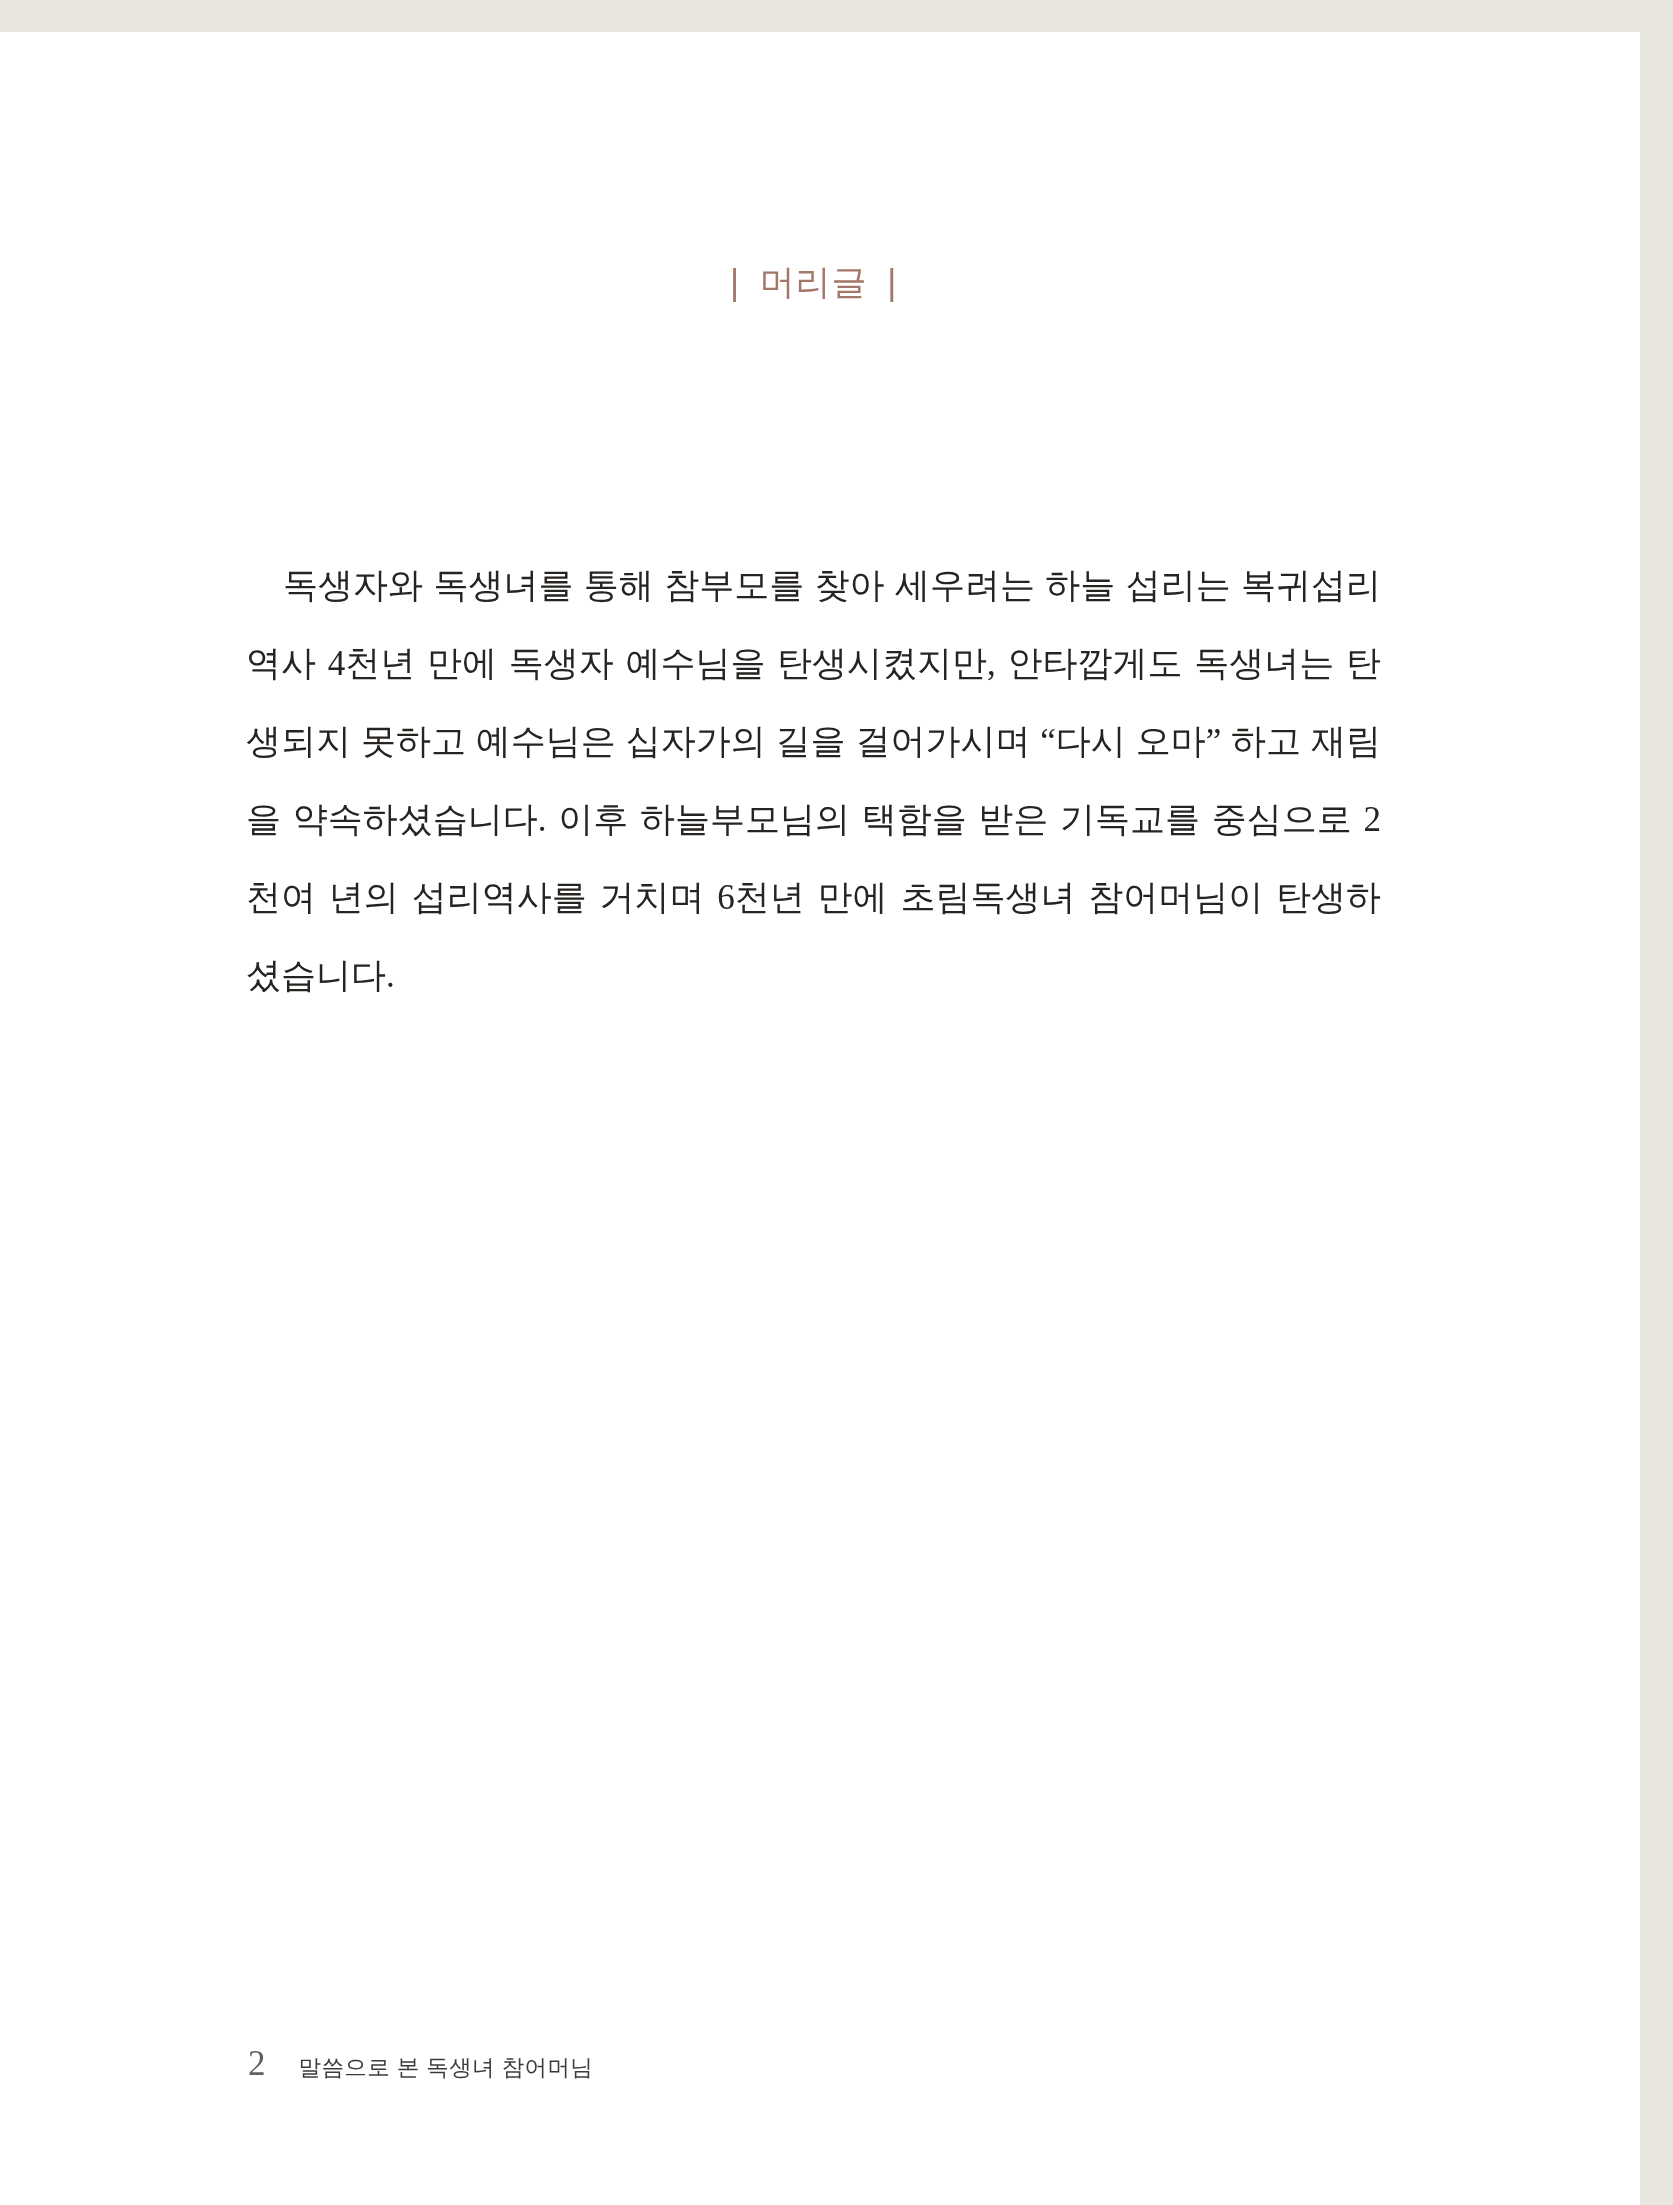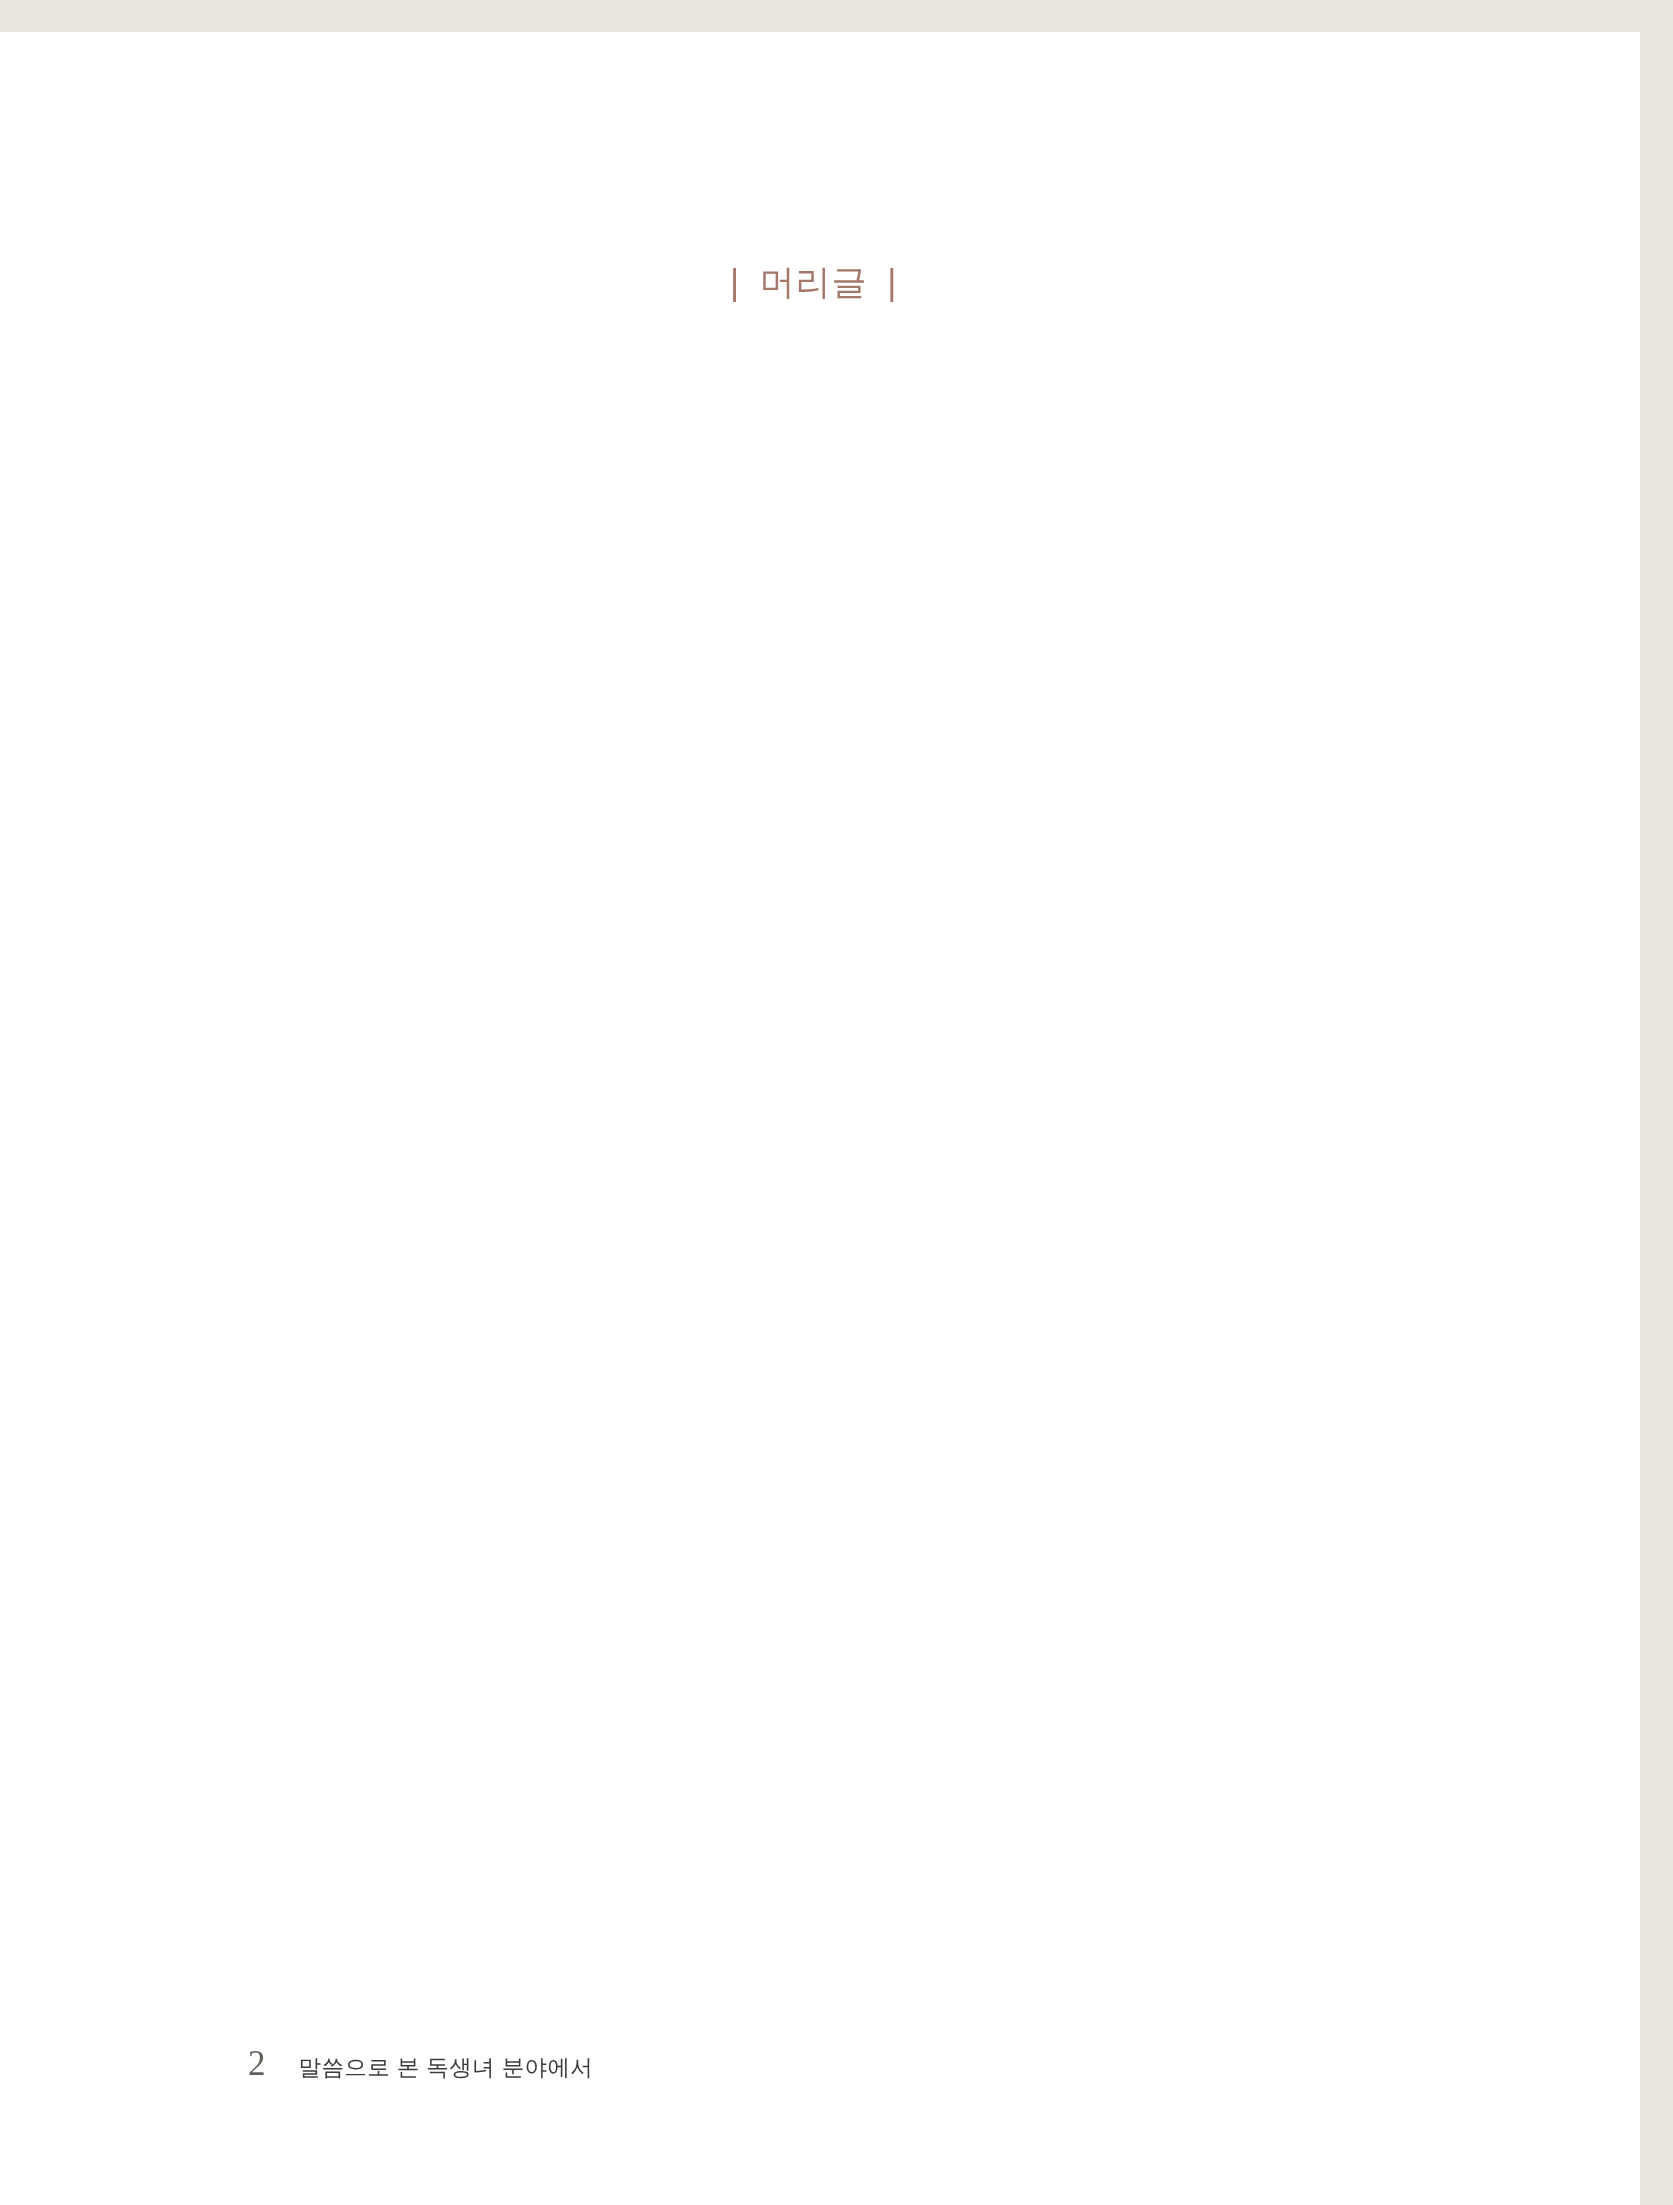--- a/index.html
+++ b/index.html
@@ -74,21 +74,22 @@
 </head>
 <body>
 
 <div class="page">
 
   <div class="section-header">
     <span class="bar">|</span><span class="header-title">머리글</span><span class="bar">|</span>
   </div>
 
   <div class="body-text">
+    <p>독생자와 독생녀를 통해 참부모를 찾아 세우려는 하늘 섭리는 복귀섭리역사 4천년 만에 독생자 예수님을 탄생시켰지만, 안타깝게도 독생녀는 탄생되지 못하고 예수님은 십자가의 길을 걸어가시며 “다시 오마” 하고 재림을 약속하셨습니다. 이후 하늘부모님의 택함을 받은 기독교를 중심으로 2천여 년의 섭리역사를 거치며 6천년 만에 초림독생녀 참어머님이 탄생하셨습니다.</p>
   </div>
 
   <div class="page-footer">
     <span class="page-num">2</span>
-    <span class="book-title">말씀으로 본 독생녀 분야에서</span>
+    <span class="book-title">말씀으로 본 독생녀 참어머님</span>
   </div>
 
 </div>
 
 
 </body></html>

